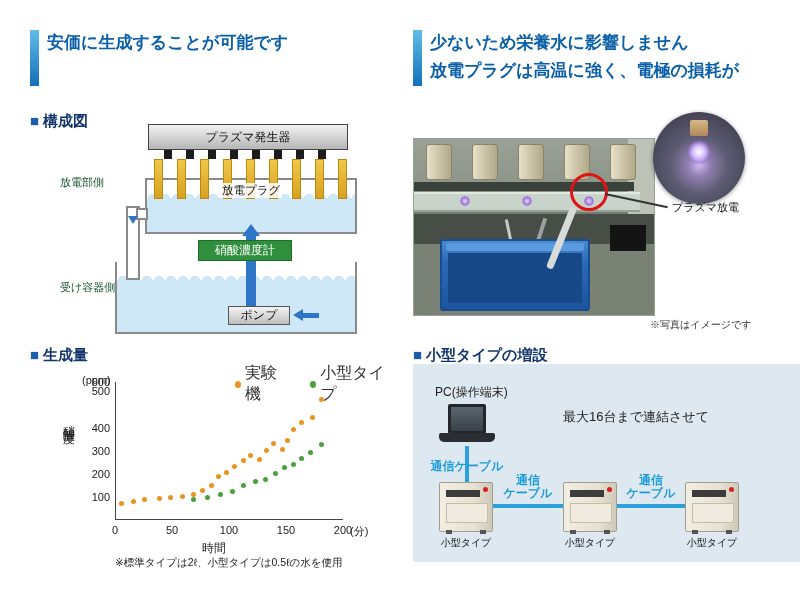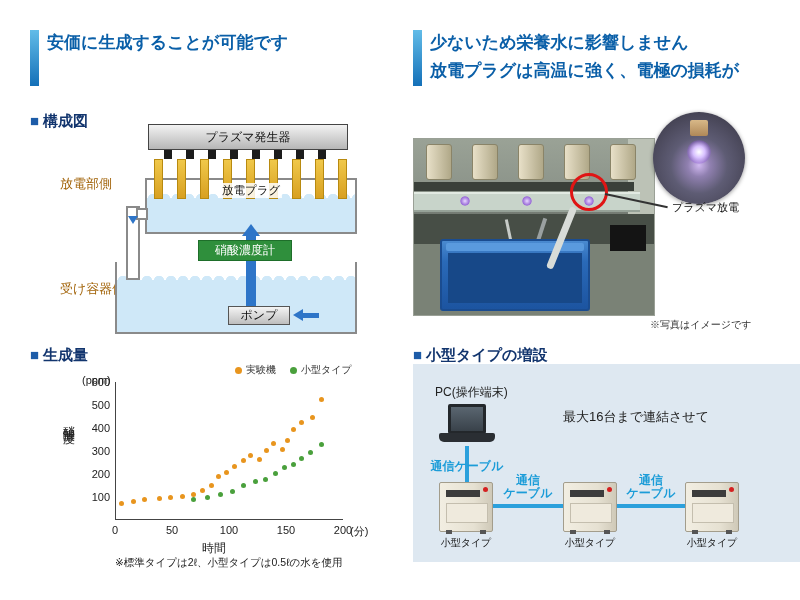--- a/index.html
+++ b/index.html
@@ -15,21 +15,21 @@
     width:9px;
     background:linear-gradient(180deg, var(--accent-top,#62bce8), var(--accent-bottom,#1470b8));
   }
   .header-text { font-size:17px; font-weight:bold; color:var(--header-blue,#0a5fa8); line-height:28px; white-space:nowrap; }
 
   
   .sec-title { font-size:15px; font-weight:bold; color:var(--title-navy,#12356e); white-space:nowrap; }
   .sec-title .marker { color:#1d5ca8; margin-right:4px; }
 
   
-  .side-label { font-size:13px; color:#a16207; white-space:nowrap; }
+  .side-label { font-size:11px; color:#14532d; white-space:nowrap; }
   .generator {
     background:linear-gradient(180deg,#f2f2f2,#b6b6b6); border:1px solid #444;
     display:flex; align-items:center; justify-content:center; font-size:12px;
   }
   .gen-leg { width:8px; height:9px; background:#1c1c1c; }
   .plug { width:9px; height:40px; background:linear-gradient(180deg,#f0c84a,var(--plug,#d8a020)); border:1px solid #b88a10; z-index:4; }
   .tank { background:#fff; border:2px solid #8a8a8a; }
   .tank-open { border-top:none; }
   .water-body { position:absolute; left:0; right:0; bottom:0; background:var(--water,#cfe8f8); }
   .wave {
@@ -66,21 +66,21 @@
   }
   .small-note { font-size:10px; color:#333; white-space:nowrap; }
   .annot-label { font-size:11px; color:#111; white-space:nowrap; }
 
   
   .plot-area { border-left:1px solid #444; border-bottom:1px solid #444; position:absolute; }
   .dot { position:absolute; width:5px; height:5px; border-radius:50%; }
   .ytick { position:absolute; right:0; font-size:11px; color:#222; }
   .xtick { position:absolute; width:24px; text-align:center; font-size:11px; color:#222; }
   .axis-label { font-size:12px; color:#222; white-space:nowrap; }
-  .legend { display:flex; gap:14px; font-size:10px; color:#333; align-items:flex-end; }
+  .legend { display:flex; gap:24px; font-size:16px; color:#333; align-items:flex-end; }
   .legend-item { display:flex; align-items:center; gap:4px; }
   .legend-dot { width:7px; height:7px; border-radius:50%; display:inline-block; }
   .chart-note { font-size:10.5px; color:#222; white-space:nowrap; }
 
   
   .panel { background:var(--panel,#dee8f1); }
   .panel-text { font-size:12px; color:#222; white-space:nowrap; }
   .desc-text { font-size:13px; color:#222; line-height:22px; white-space:nowrap; }
   .cable-label { font-size:12px; font-weight:bold; color:var(--cable,#1b9cd8); white-space:nowrap; z-index:3; }
   .cable { background:#2ba0dc; z-index:2; }
@@ -217,21 +217,21 @@
           <span>小型タイプ</span>
         </span>
       </div>
     <div class="abs axis-label" style="left:52px;top:16px;font-size:11px;">(ppm)</div>
     <div class="abs axis-label" style="left:30px;top:58px;writing-mode:vertical-rl;letter-spacing:2px;">硝酸濃度</div>
     <div class="abs" style="left:44px;top:24px;width:36px;height:138px;">
         <span class="ytick" style="top: 109px;">100</span>
         <span class="ytick" style="top: 86px;">200</span>
         <span class="ytick" style="top: 63px;">300</span>
         <span class="ytick" style="top: 40px;">400</span>
-        <span class="ytick" style="top: 17px;">500</span>
+        <span class="ytick" style="top: 3px;">500</span>
         <span class="ytick" style="top: -6px;">600</span>
       </div>
     <div class="plot-area" style="left:85px;top:24px;width:228px;height:138px;">
         <div class="dot" style="left: 3.2px; top: 119.4px; background: rgb(232, 149, 30);"></div>
         <div class="dot" style="left: 14.6px; top: 117.1px; background: rgb(232, 149, 30);"></div>
         <div class="dot" style="left: 26px; top: 115.26px; background: rgb(232, 149, 30);"></div>
         <div class="dot" style="left: 40.82px; top: 114.34px; background: rgb(232, 149, 30);"></div>
         <div class="dot" style="left: 52.22px; top: 113.19px; background: rgb(232, 149, 30);"></div>
         <div class="dot" style="left: 63.62px; top: 111.81px; background: rgb(232, 149, 30);"></div>
         <div class="dot" style="left: 75.02px; top: 109.74px; background: rgb(232, 149, 30);"></div>

